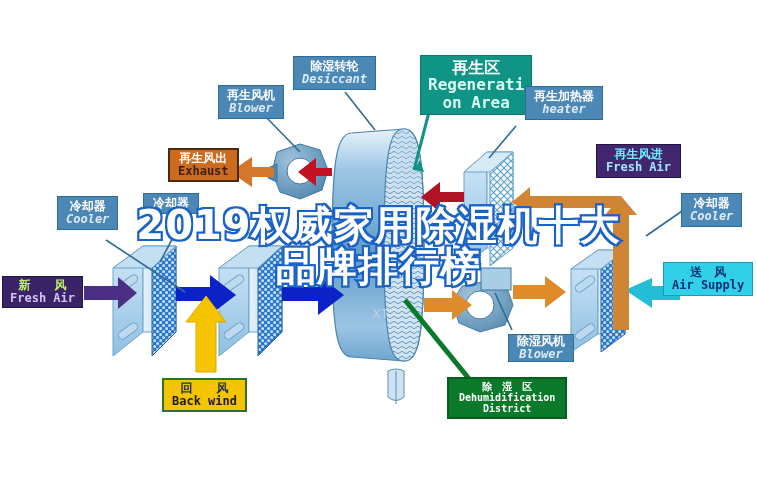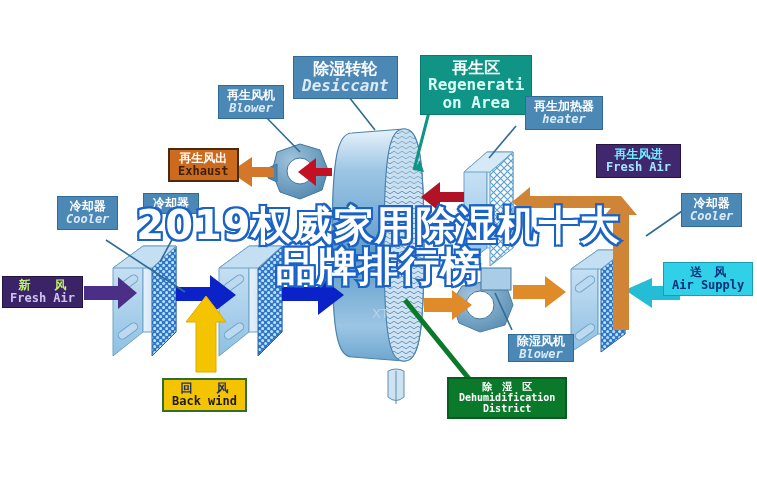--- a/index.html
+++ b/index.html
@@ -226,32 +226,32 @@
     <path d="M429,112 L414,170" stroke="#0f9485" stroke-width="3" fill="none"></path>
     <path d="M470,380 L405,300" stroke="#0a7a2a" stroke-width="5" fill="none"></path>
     <polygon points="414,170 420,160 424,172" fill="#0f9485"></polygon>
   </svg>
 
   <div class="lbl sky" style="left:218px;top:85px;padding:3px 8px;font-size:12px;">
     <span class="cn">再生风机</span>
     <span class="en">Blower</span>
   </div>
 
-  <div class="lbl sky" style="left:293px;top:56px;padding:3px 8px;font-size:16px;">
+  <div class="lbl sky" style="left:293px;top:56px;padding:3px 8px;font-size:12px;">
     <span class="cn">除湿转轮</span>
     <span class="en">Desiccant</span>
   </div>
 
   <div class="lbl teal" style="left:420px;top:55px;padding:3px 7px;font-size:16px;">
     <span class="cn">再生区</span>
     <span class="en">Regenerati</span>
     <span class="en">on Area</span>
   </div>
 
-  <div class="lbl sky" style="left:525px;top:96px;padding:3px 8px;font-size:12px;">
+  <div class="lbl sky" style="left:525px;top:86px;padding:3px 8px;font-size:12px;">
     <span class="cn">再生加热器</span>
     <span class="en">heater</span>
   </div>
 
   <div class="lbl purple2" style="left:596px;top:144px;padding:3px 9px;font-size:12px;">
     <span class="cn">再生风进</span>
     <span class="en">Fresh Air</span>
   </div>
 
   <div class="lbl sky" style="left:681px;top:193px;padding:3px 8px;font-size:12px;">

